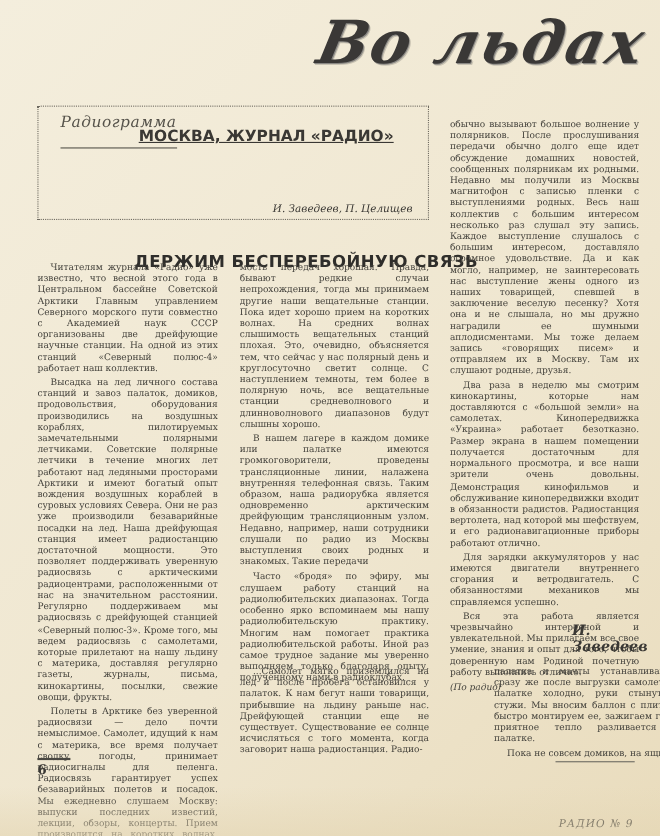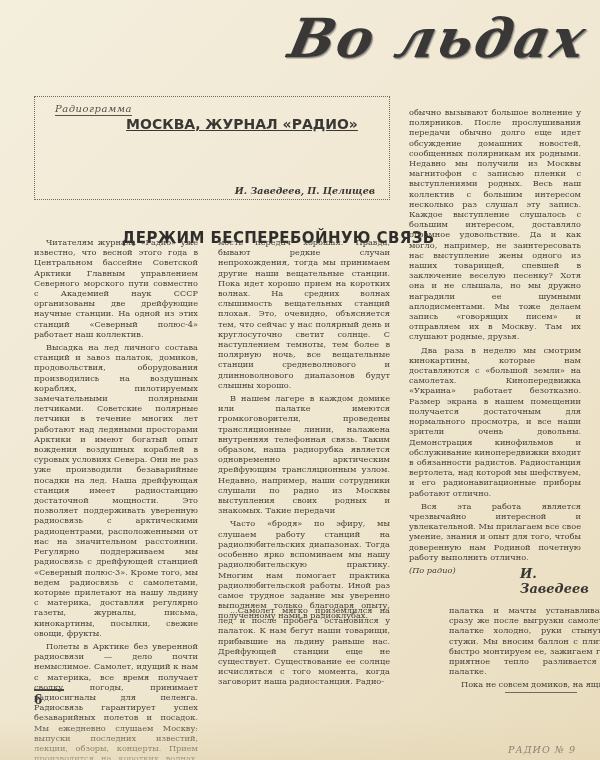--- a/index.html
+++ b/index.html
@@ -18,37 +18,37 @@
     font-size: 54px; letter-spacing: 2px; color: #3a3836;
     text-shadow: 1px 1px 0 #8a8884, 2px 2px 0 #c9c3b3;
     transform: skewX(-12deg);
   }
   .radiogram {
     position: absolute; left: 34px; top: 96px; width: 356px; height: 104px;
     border: 1px dotted #6e6a60;
   }
   .rg-label {
     position: absolute; left: 20px; top: 6px;
-    font-style: italic; font-size: 10px; color: #55524a;
-    border-bottom: 1px solid #55524a; padding-bottom: 1px; letter-spacing: 0.5px;
+    font-style: italic; font-size: 14px; color: #55524a;
+    border-bottom: 1px solid #55524a; padding-bottom: 15px; letter-spacing: 0.5px;
   }
   .rg-addr {
     position: absolute; left: 0; right: 0; top: 19px; text-align: center;
     font-family: "DejaVu Sans", sans-serif; font-size: 14px; font-weight: bold;
     text-decoration: underline; color: #3a3834; padding-left: 60px;
   }
   .rg-body {
     position: absolute; left: 30px; right: 8px; top: 37px;
     font-family: "DejaVu Sans", sans-serif; font-size: 9.6px; font-weight: bold;
     line-height: 12.4px; text-align: justify; color: #3a3834;
     text-align-last: center; letter-spacing: 0.2px;
   }
   .rg-sign {
     position: absolute; right: 14px; top: 88px;
-    font-style: italic; font-weight: bold; font-size: 9.5px; color: #3a3834;
+    font-style: italic; font-weight: normal; font-size: 9.5px; color: #3a3834;
   }
   .h-section {
     position: absolute; font-family: "DejaVu Sans", sans-serif; font-weight: bold;
     font-size: 15px; color: #2f2e2b; letter-spacing: 0.4px; white-space: nowrap; margin-top: 11px;
   }
   .col {
     position: absolute; font-size: 8.2px; line-height: 10.2px; text-align: justify;
     color: #44423c; hyphens: manual;
   }
   .col p { text-indent: 12px; margin-bottom: 3px; }
@@ -93,20 +93,21 @@
 
   <div class="col" style="left:218px; top:237px; width:172px;">
     <p class="noind">мость передач хорошая. Правда, бывают редкие случаи непрохождения, тогда мы принимаем другие наши вещательные станции. Пока идет хорошо прием на коротких волнах. На средних волнах слышимость вещательных станций плохая. Это, очевидно, объясняется тем, что сейчас у нас полярный день и круглосуточно светит солнце. С наступлением темноты, тем более в полярную ночь, все вещательные станции средневолнового и длинноволнового диапазонов будут слышны хорошо.</p>
     <p>В нашем лагере в каждом домике или палатке имеются громкоговорители, проведены трансляционные линии, налажена внутренняя телефонная связь. Таким образом, наша радиорубка является одновременно арктическим дрейфующим трансляционным узлом. Недавно, например, наши сотрудники слушали по радио из Москвы выступления своих родных и знакомых. Такие передачи</p>
     <p>Часто «бродя» по эфиру, мы слушаем работу станций на радиолюбительских диапазонах. Тогда особенно ярко вспоминаем мы нашу радиолюбительскую практику. Многим нам помогает практика радиолюбительской работы. Иной раз самое трудное задание мы уверенно выполняем только благодаря опыту, полученному нами в радиоклубах.</p>
   </div>
 
   <div class="col" style="left:409px; top:107px; width:172px;">
     <p class="noind">обычно вызывают большое волнение у полярников. После прослушивания передачи обычно долго еще идет обсуждение домашних новостей, сообщенных полярникам их родными. Недавно мы получили из Москвы магнитофон с записью пленки с выступлениями родных. Весь наш коллектив с большим интересом несколько раз слушал эту запись. Каждое выступление слушалось с большим интересом, доставляло огромное удовольствие. Да и как могло, например, не заинтересовать нас выступление жены одного из наших товарищей, спевшей в заключение веселую песенку? Хотя она и не слышала, но мы дружно наградили ее шумными аплодисментами. Мы тоже делаем запись «говорящих писем» и отправляем их в Москву. Там их слушают родные, друзья.</p>
     <p>Два раза в неделю мы смотрим кинокартины, которые нам доставляются с «большой земли» на самолетах. Кинопередвижка «Украина» работает безотказно. Размер экрана в нашем помещении получается достаточным для нормального просмотра, и все наши зрители очень довольны. Демонстрация кинофильмов и обслуживание кинопередвижки входит в обязанности радистов. Радиостанция вертолета, над которой мы шефствуем, и его радионавигационные приборы работают отлично.</p>
+    <p>Для зарядки аккумуляторов у нас имеются двигатели внутреннего сгорания и ветродвигатель. С обязанностями механиков мы справляемся успешно.</p>
     <p>Вся эта работа является чрезвычайно интересной и увлекательной. Мы прилагаем все свое умение, знания и опыт для того, чтобы доверенную нам Родиной почетную работу выполнить отлично.</p>
     <p class="noind source">(По радио)</p>
   </div>
 
   <div class="sign" style="left:520px; top:566px;">И. Заведеев</div>
 
 
   <div class="col" style="left:218px; top:605px; width:172px;">
     <p>...Самолет мягко приземлился на лед и после пробега остановился у палаток. К нам бегут наши товарищи, прибывшие на льдину раньше нас. Дрейфующей станции еще не существует. Существование ее солнце исчисляться с того момента, когда заговорит наша радиостанция. Радио-</p>
   </div>

